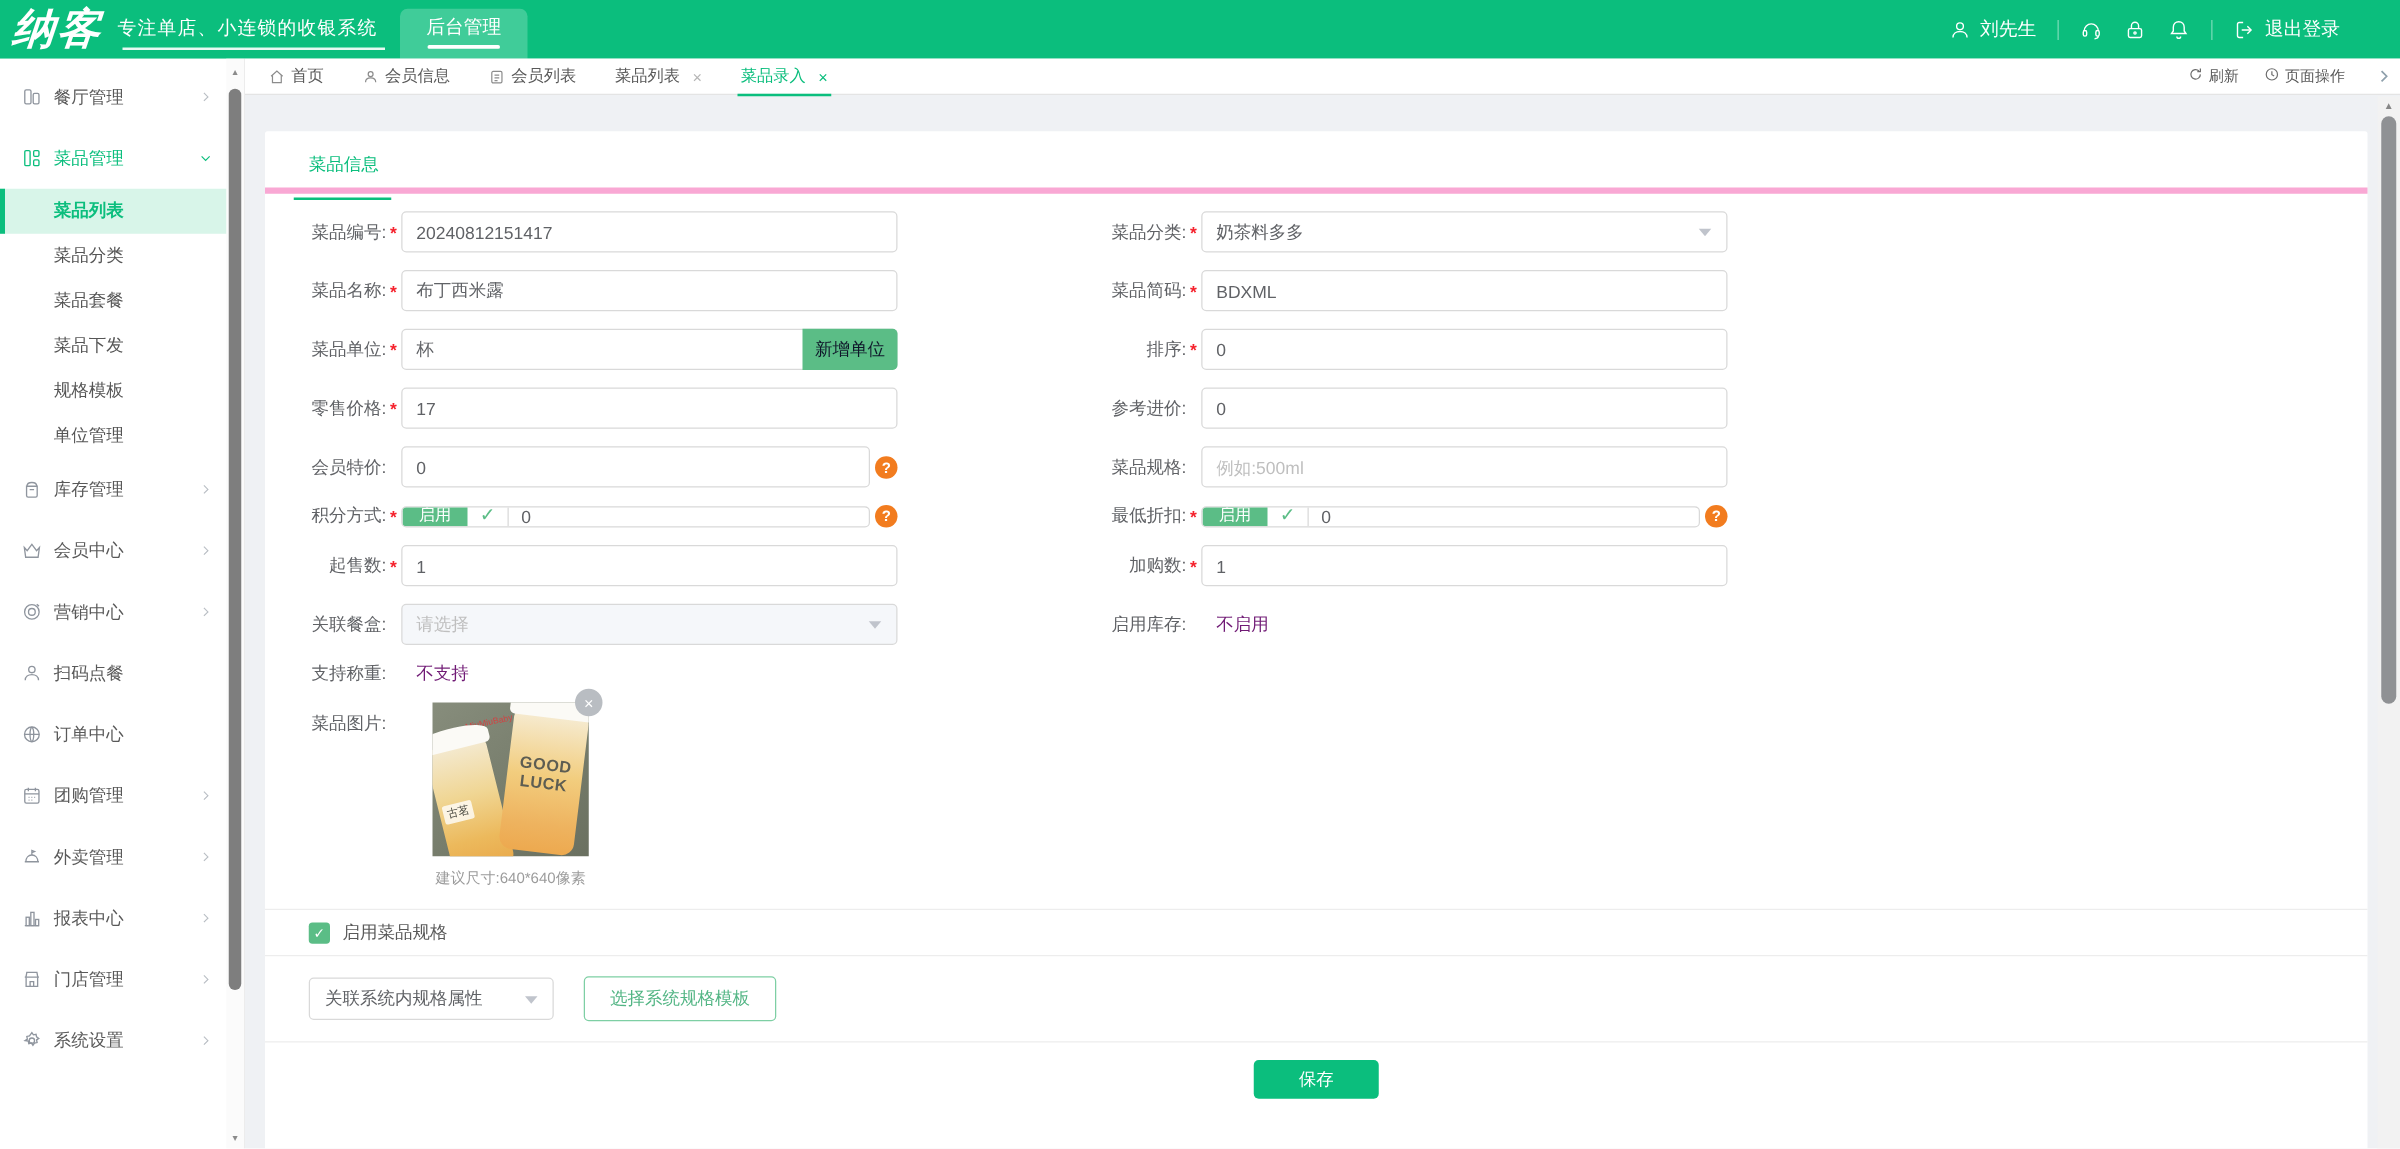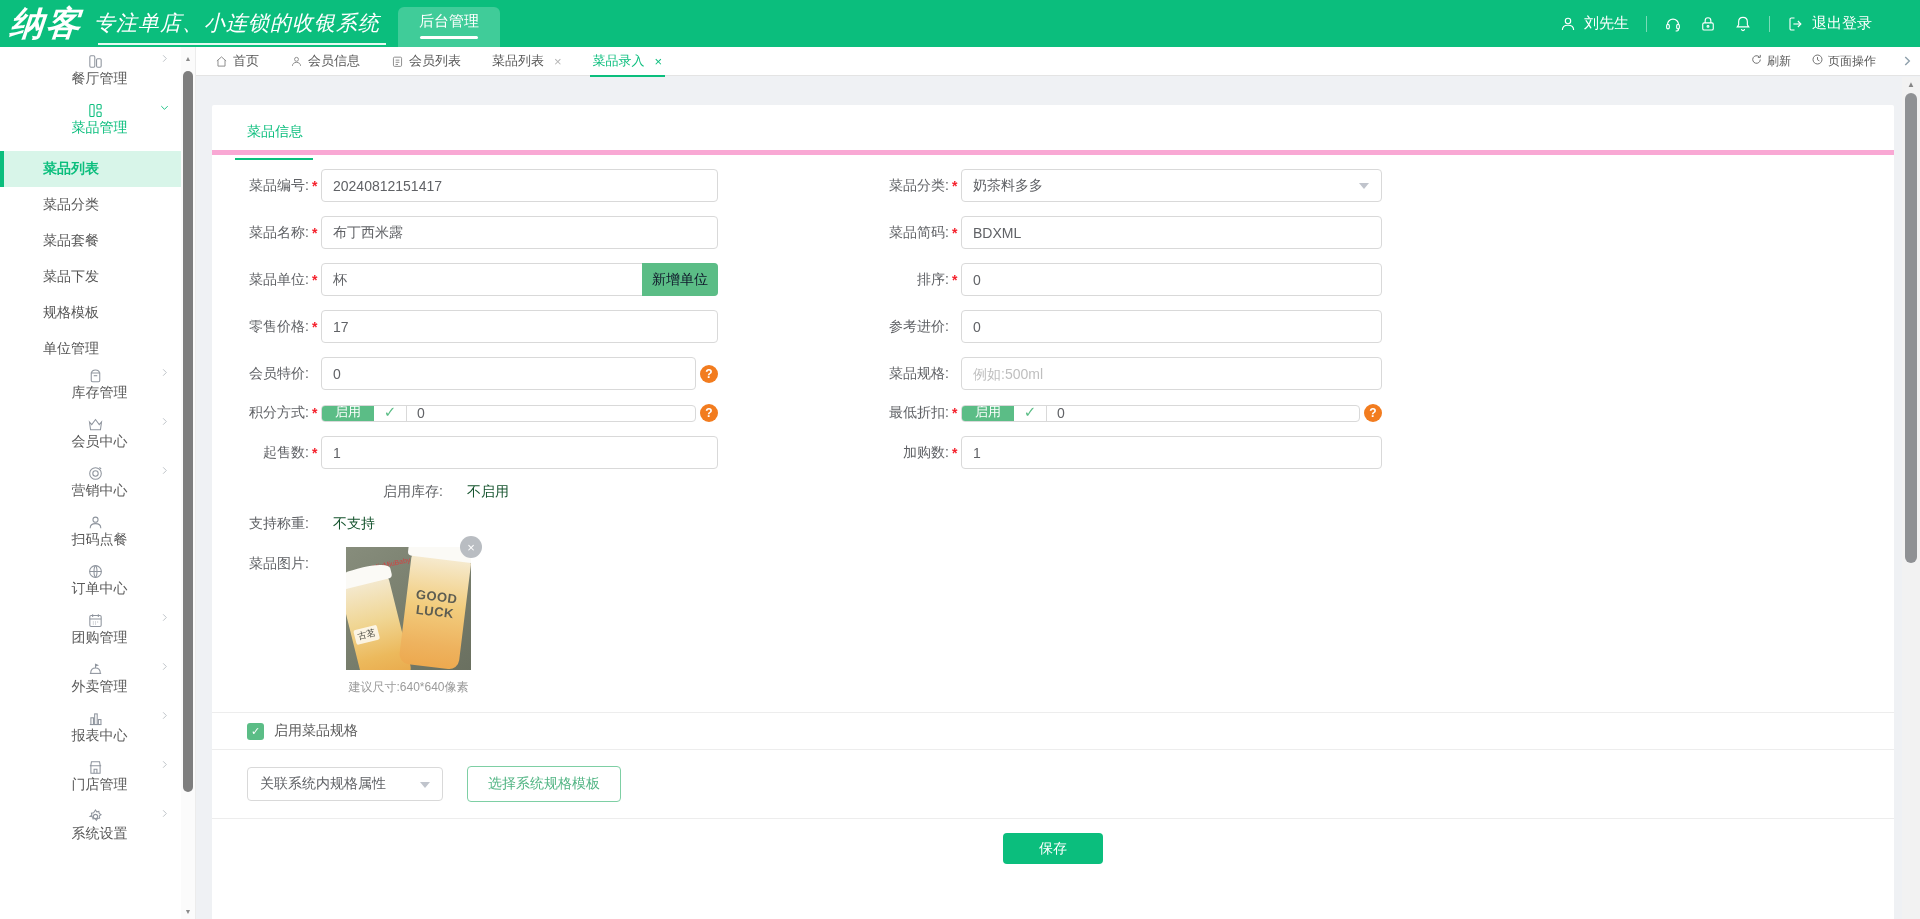--- a/index.html
+++ b/index.html
@@ -4,33 +4,33 @@
 <style>
   * { box-sizing: border-box; margin: 0; padding: 0; }
   html,body { width:1920px; height:919px; }
   body { font-family:"Liberation Sans","DejaVu Sans",sans-serif; overflow:hidden; background:#fff; }
   .page { position:relative; width:1920px; height:919px; overflow:hidden; background:#fff; }
 
   
   .topbar { height:47px; background:#0bbe7d; display:flex; align-items:center; color:#fff; padding-left:10px; position:relative; }
   .logo { font-size:34px; font-weight:bold; font-style:italic; letter-spacing:2px; transform:skewX(-5deg); line-height:47px; }
   .tagline-wrap { position:relative; margin-left:12px; top:-1px; }
-  .tagline { font-size:21px; font-style:italic; letter-spacing:1px; }
+  .tagline { font-size:15px; letter-spacing:1px; }
   .swoosh { position:absolute; left:4px; right:-6px; bottom:-8px; height:10px; border-bottom:2px solid rgba(255,255,255,.9); border-radius:0 0 100%/10px 100%/10px; }
   .backend-tab { margin-left:18px; align-self:flex-end; height:40px; padding:5px 21px 0; background:rgba(255,255,255,.22); border-radius:6px 6px 0 0; display:flex; flex-direction:column; align-items:center; font-size:15px; }
   .backend-underline { width:58px; height:3px; background:#fff; border-radius:2px; margin-top:5px; }
   .top-right { margin-left:auto; display:flex; align-items:center; gap:17px; padding-right:48px; font-size:15px; }
   .top-right svg { width:18px; height:18px; stroke:#fff; fill:none; stroke-width:1.5; display:block; }
   .hgroup { display:flex; align-items:center; gap:7px; cursor:pointer; }
   .vdiv { width:1px; height:16px; background:rgba(255,255,255,.45); }
 
   
   .sidebar { position:absolute; left:0; top:47px; width:196px; bottom:0; background:#fff; border-right:1px solid #ececec; }
   .sb-nav { padding-top:6px; width:182px; }
-  .sb-item { height:49px; display:flex; align-items:center; padding-left:17px; font-size:14px; color:#595959; position:relative; cursor:pointer;flex-direction:column; }
+  .sb-item { height:49px; display:flex; align-items:center; padding-left:17px; font-size:14px; color:#595959; position:relative; cursor:pointer; }
   .sb-item svg { width:17px; height:17px; margin-right:9px; stroke:#8f959e; fill:none; stroke-width:1.5; flex:none; }
   .sb-item .sb-arrow { position:absolute; right:12px; width:11px; height:11px; stroke:#b9bec4; stroke-width:2; fill:none; margin:0; }
   .sb-item.parent-active { color:#0bbe7d; }
   .sb-item.parent-active svg { stroke:#0bbe7d; }
   .sb-sub { height:36px; display:flex; align-items:center; padding-left:43px; font-size:14px; color:#555; cursor:pointer; }
   .sb-sub.active { background:#d8f5e9; color:#0bbe7d; font-weight:bold; border-left:4px solid #0bbe7d; padding-left:39px; }
   .sb-scroll { position:absolute; right:0; top:0; bottom:0; width:14px; background:#fbfbfb; }
   .sb-scroll .sarr { position:absolute; left:0; width:14px; text-align:center; font-size:7px; color:#8b8b8b; cursor:pointer; }
   .sb-thumb { position:absolute; left:2px; top:24px; width:10px; height:721px; background:#7e7e7e; border-radius:5px; cursor:pointer; }
 
@@ -68,21 +68,21 @@
   .selectbox .caret { position:absolute; right:12px; top:13px; width:0; height:0; border-left:5px solid transparent; border-right:5px solid transparent; border-top:6px solid #c0c4cc; }
   .selectbox.ph { color:#bfbfbf; background:#f5f7fa; }
   .unit-wrap { flex:1; position:relative; display:flex; }
   .unit-wrap .finput { padding-right:84px; }
   .add-unit-btn { position:absolute; right:0; top:0; height:33px; width:76px; background:#5bbd86; color:#0f172a; border:none; border-radius:0 4px 4px 0; font-size:14px; font-family:inherit; cursor:pointer;margin-left:20px; }
   .help { width:18px; height:18px; border-radius:50%; background:#f27c1f; color:#fff; font-size:12px; font-weight:bold; display:flex; align-items:center; justify-content:center; margin-left:4px; flex:none; cursor:pointer; }
   .toggle-wrap { flex:1; display:flex; align-items:flex-end; height:17px; border:1px solid #d9d9d9; border-radius:4px; overflow:hidden; min-width:0; }
   .tg-btn { width:52px; background:#5bbd86; color:#fff; border:none; font-size:13px; font-family:inherit; cursor:pointer; }
   .tg-check { width:33px; border-right:1px solid #d9d9d9; display:flex; align-items:center; justify-content:center; color:#5bbd86; font-size:15px; font-weight:bold; cursor:pointer; }
   .tg-val { flex:1; display:flex; align-items:center; padding-left:10px; font-size:14px; color:#606266; }
-  .static-val { font-size:14px; color:#14532d; padding-left:12px; }
+  .static-val { font-size:14px; color:#701a75; padding-left:12px; }
 
   
   .img-row { display:flex; margin-top:4px; }
   .img-box { margin-left:25px; width:125px; }
   .photo { position:relative; width:125px; height:123px; background:linear-gradient(140deg,#878d7c 0%,#757b6a 60%,#6a7060 100%); overflow:visible; cursor:pointer; }
   .photo-clip { position:absolute; inset:0; overflow:hidden; }
   .cup { position:absolute; border-radius:6px 6px 10px 10px; }
   .cup-l { left:5px; top:32px; width:50px; height:104px; transform:rotate(-14deg); background:linear-gradient(180deg,#f4ead2 0%,#f0d694 40%,#ecb95c 75%,#e9a84a 100%); }
   .cup-r { right:6px; top:8px; width:60px; height:112px; transform:rotate(7deg); background:linear-gradient(180deg,#f6ecd4 0%,#f2cd7e 45%,#eeb35f 80%,#eda94f 100%); }
   .lid { position:absolute; top:-13px; left:-4px; right:-4px; height:17px; background:#fbfaf6; border-radius:45% 45% 4px 4px; }
@@ -490,20 +490,28 @@
               <input class="finput" value="1" style="">
             </div>
             <div class="fg fg-r">
               <span class="flabel">加购数:</span>
               <span class="req">*</span>
               <input class="finput" value="1" style="">
             </div>
           </div>
 
           <div class="frow">
+            <div class="fg fg-l">
+              <span class="flabel">关联餐盒:</span>
+              <span class="req"></span>
+              <div class="selectbox ph">
+                <span>请选择</span>
+                <span class="caret"></span>
+              </div>
+            </div>
             <div class="fg fg-r">
               <span class="flabel">启用库存:</span>
               <span class="req"></span>
               <span class="static-val">不启用</span>
             </div>
           </div>
 
           <div class="frow">
             <div class="fg fg-l">
               <span class="flabel">支持称重:</span>

